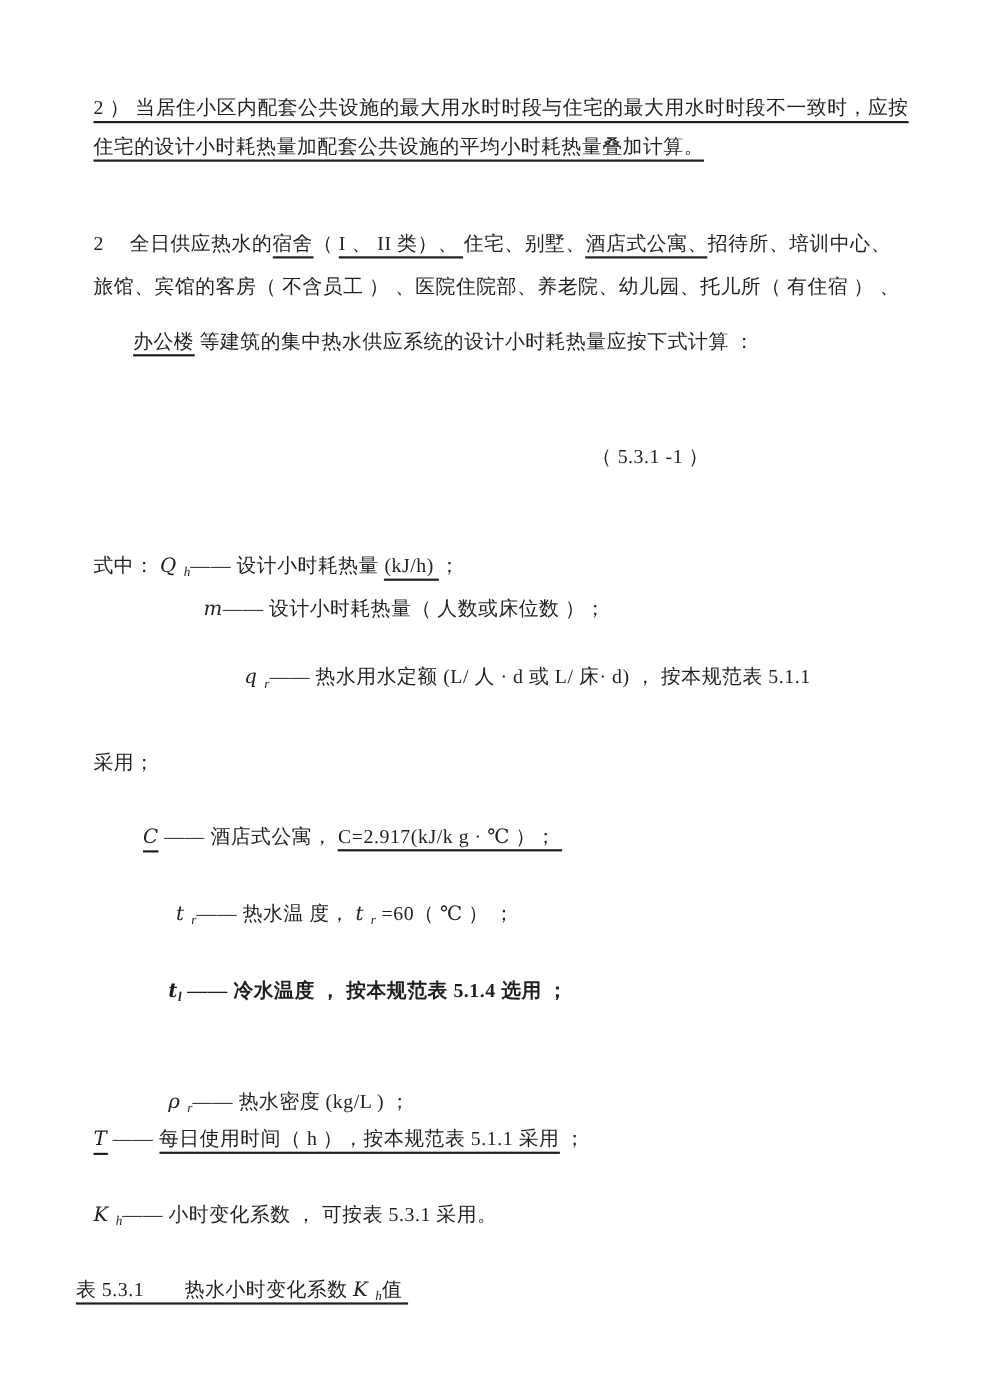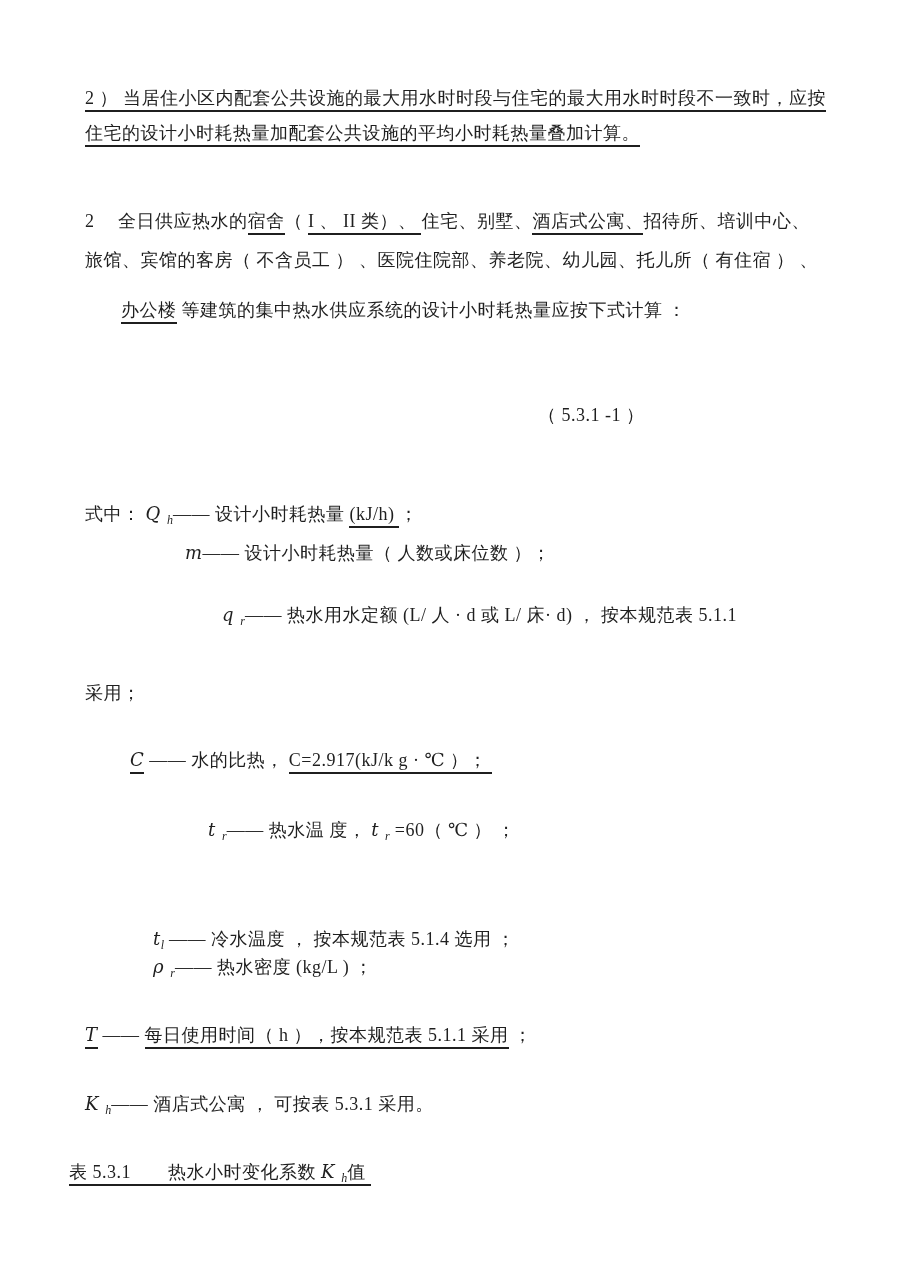--- a/index.html
+++ b/index.html
@@ -26,23 +26,23 @@
   #p1l2{top:120px;left:85px;}
   #p2l1{top:208px;left:85px;}
   #p2l2{top:247px;left:85px;}
   #p2l3{top:297px;left:85px;margin-left:36px;}
   #eqnum{top:402px;left:538px;}
   #dqh{top:470px;left:85px;margin-top:31px;}
   #dm{top:540px;left:185px;}
   #dqr{top:602px;left:185px;margin-left:37px;}
   #dcont{top:680px;left:85px;}
   #dc{top:747px;left:130px;}
-  #dtr{top:817px;left:160px;margin-left:48px;}
-  #dtl{top:926px;left:153px;}
-  #drho{top:954px;left:153px;}
+  #dtr{top:817px;left:160px;}
+  #dtl{top:887px;left:153px;font-weight:bold;}
+  #drho{top:988px;left:153px;}
   #dT{top:1022px;left:85px;}
   #dK{top:1091px;left:85px;}
   #dcap{top:1159px;left:69px;}
 </style>
 </head>
 <body>
 
 <div>
 
   <div class="ln" id="p1l1"><span class="u">2 ） 当居住小区内配套公共设施的最大用水时时段与住宅的最大用水时时段不一致时，应按</span></div>
@@ -58,27 +58,27 @@
   <div class="ln" id="eqnum"><span>（ 5.3.1 -1 ）</span></div>
 
   <div class="ln" id="dqh"><span>式中： </span><span class="v">Q </span><span class="sub">h</span><span>—— 设计小时耗热量 </span><span class="u">(kJ/h) </span><span>；</span></div>
 
   <div class="ln" id="dm"><span class="v">m</span><span>—— 设计小时耗热量（ 人数或床位数 ）；</span></div>
 
   <div class="ln" id="dqr"><span class="v">q </span><span class="sub">r</span><span>—— 热水用水定额 (L/ 人 · d 或 L/ 床· d) ， 按本规范表 5.1.1</span></div>
 
   <div class="ln" id="dcont"><span>采用；</span></div>
 
-  <div class="ln" id="dc"><span class="u v">C</span><span> —— 水的比热， </span><span class="u">C=2.917(kJ/k g · ℃ ）； </span></div>
+  <div class="ln" id="dc"><span class="u v">C</span><span> —— 酒店式公寓， </span><span class="u">C=2.917(kJ/k g · ℃ ）； </span></div>
 
   <div class="ln" id="dtr"><span class="v">t </span><span class="sub">r</span><span>—— 热水温 度， </span><span class="v">t </span><span class="sub">r</span><span> =60（ ℃ ） ；</span></div>
 
   <div class="ln" id="dtl"><span class="v">t</span><span class="sub">l</span><span> —— 冷水温度 ， 按本规范表 5.1.4 选用 ；</span></div>
 
   <div class="ln" id="drho"><span class="v">ρ </span><span class="sub">r</span><span>—— 热水密度 (kg/L ) ；</span></div>
 
   <div class="ln" id="dT"><span class="u v">T</span><span> —— </span><span class="u">每日使用时间（ h ），按本规范表 5.1.1 采用</span><span> ；</span></div>
 
-  <div class="ln" id="dK"><span class="v">K </span><span class="sub">h</span><span>—— 酒店式公寓 ， 可按表 5.3.1 采用。</span></div>
+  <div class="ln" id="dK"><span class="v">K </span><span class="sub">h</span><span>—— 小时变化系数 ， 可按表 5.3.1 采用。</span></div>
 
   <div class="ln" id="dcap"><span class="u"><span>表 5.3.1　　热水小时变化系数 </span><span class="v">K </span><span class="sub">h</span><span>值 </span></span></div>
 
 </div>
 
 </body></html>

